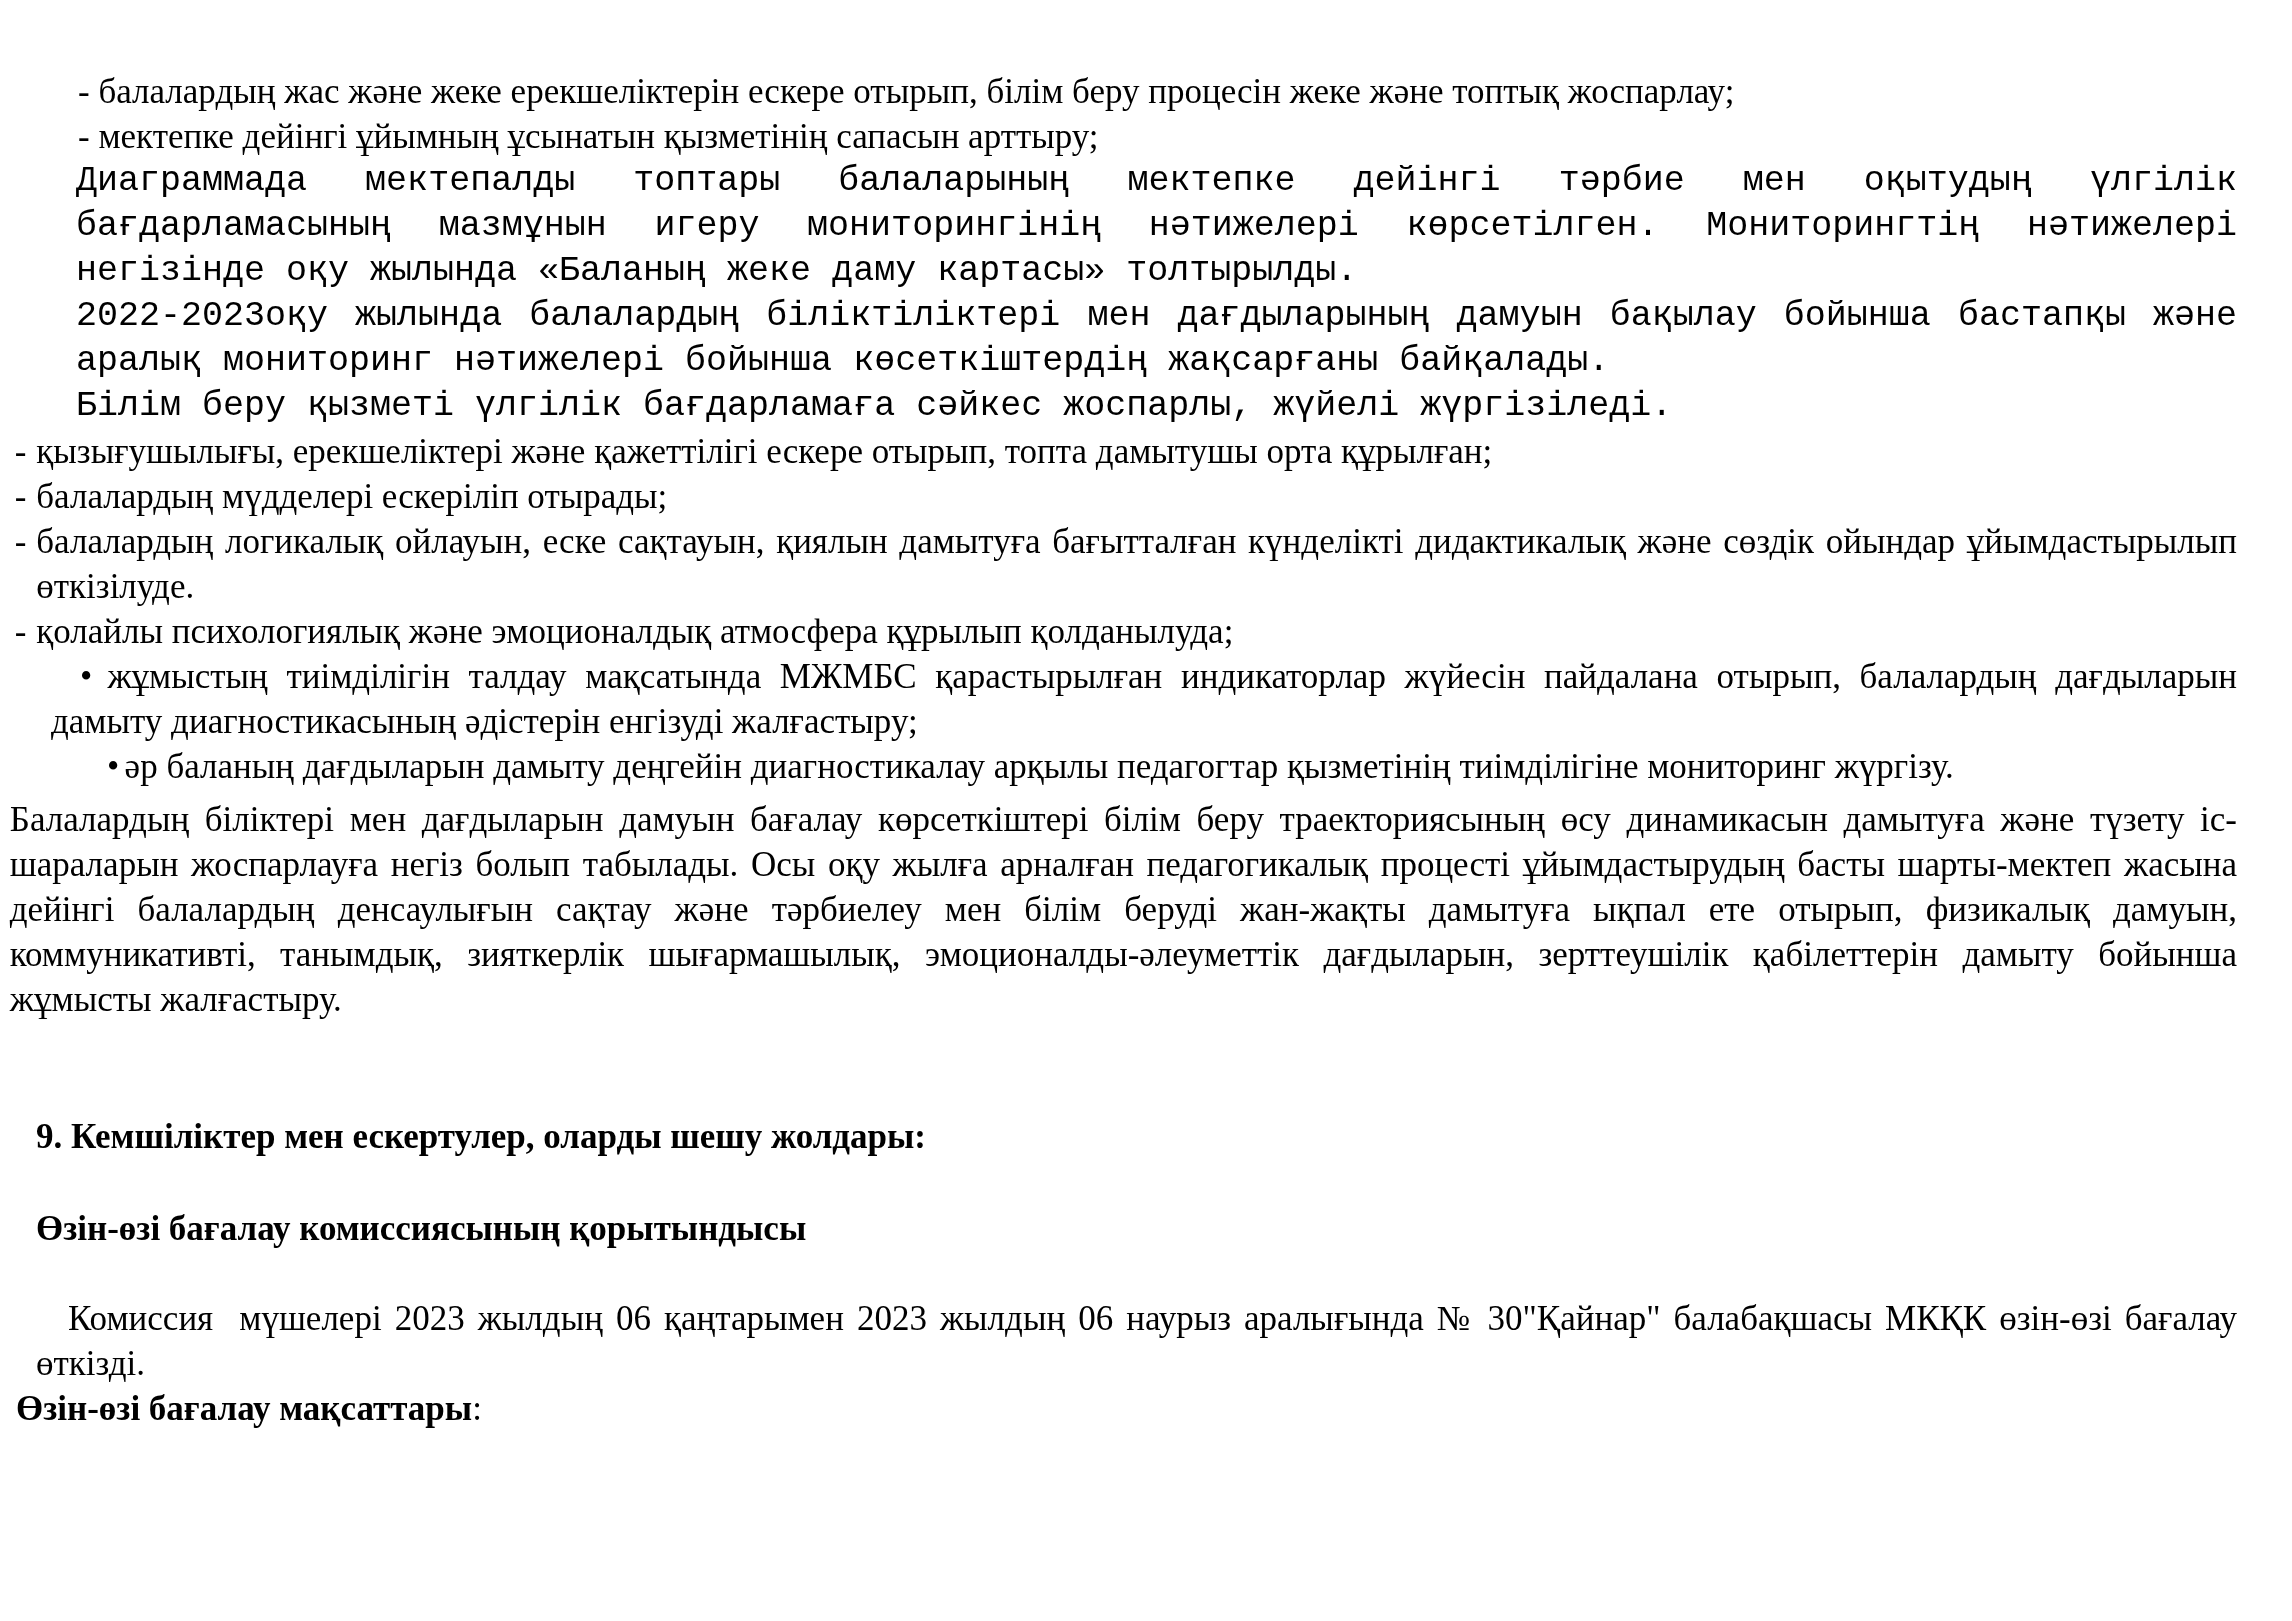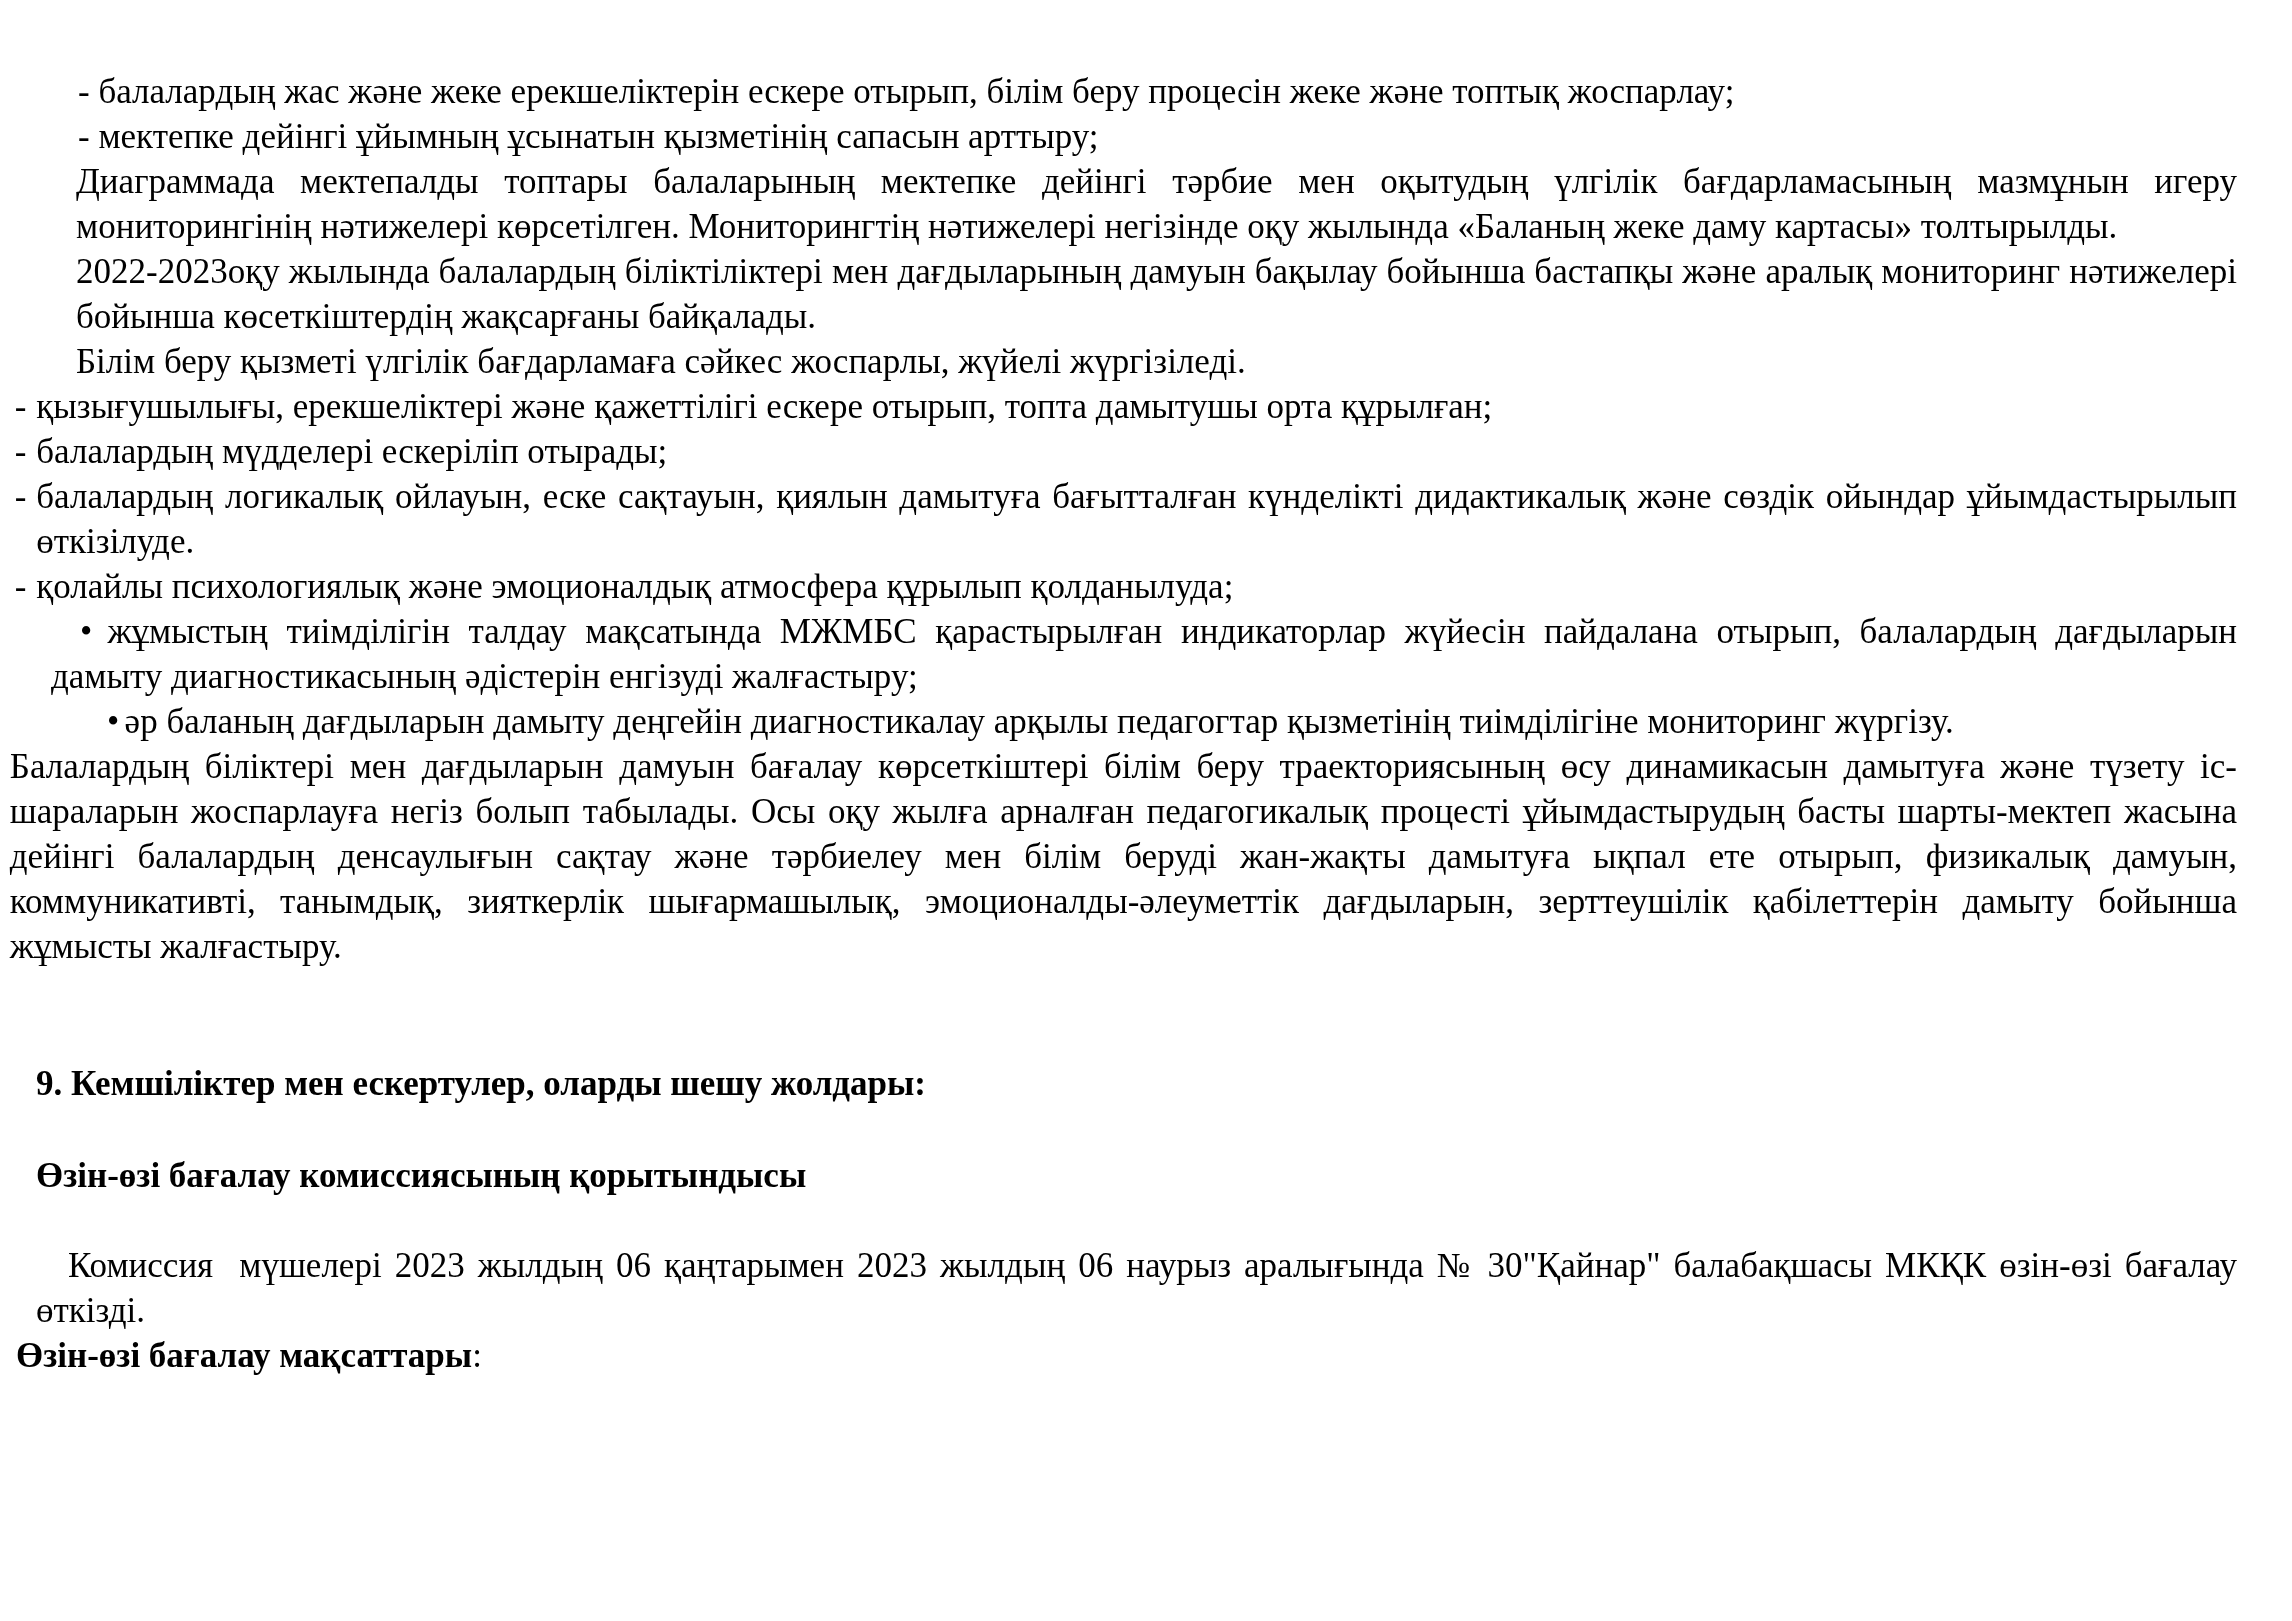--- a/index.html
+++ b/index.html
@@ -21,28 +21,28 @@
     height: 1621px;
     padding: 69px 56px 0 0;
     overflow: hidden;
     background: #ffffff;
   }
   p {
     margin: 0;
     text-align: justify;
   }
   .top-dash   { margin-left: 78px; }
-  .body-par   { margin-left: 76px; }
+  .body-par   { margin-left: 76px; font-family: Liberation Mono, monospace; }
   .dash-item  { margin-left: 14.7px; padding-left: 21.6px; text-indent: -21.6px; }
   .dash-item .marker { display: inline-block; width: 21.6px; text-indent: 0; }
   .bullet-1   { margin-left: 51px; text-indent: 29px; }
   .bullet-1 .marker { display: inline-block; width: 27.4px; text-indent: 0; }
   .bullet-2   { margin-left: 107px; font-family: Liberation Serif, serif; }
   .bullet-2 .marker { display: inline-block; width: 17.6px; text-indent: 0; }
-  .closing    { margin-left: 9.8px; }
+  .closing    { margin-left: 9.8px; margin-top: 8px; }
   .heading    { margin-left: 36px; font-weight: bold; margin-top: 47px; }
   .commission { margin-left: 36px; text-indent: 32px; }
   .goals      { margin-left: 16px; }
   .goals .label { font-weight: bold; }
   .gap        { height: 45px; }
 </style>
 </head>
 <body>
 
 <div class="page">

